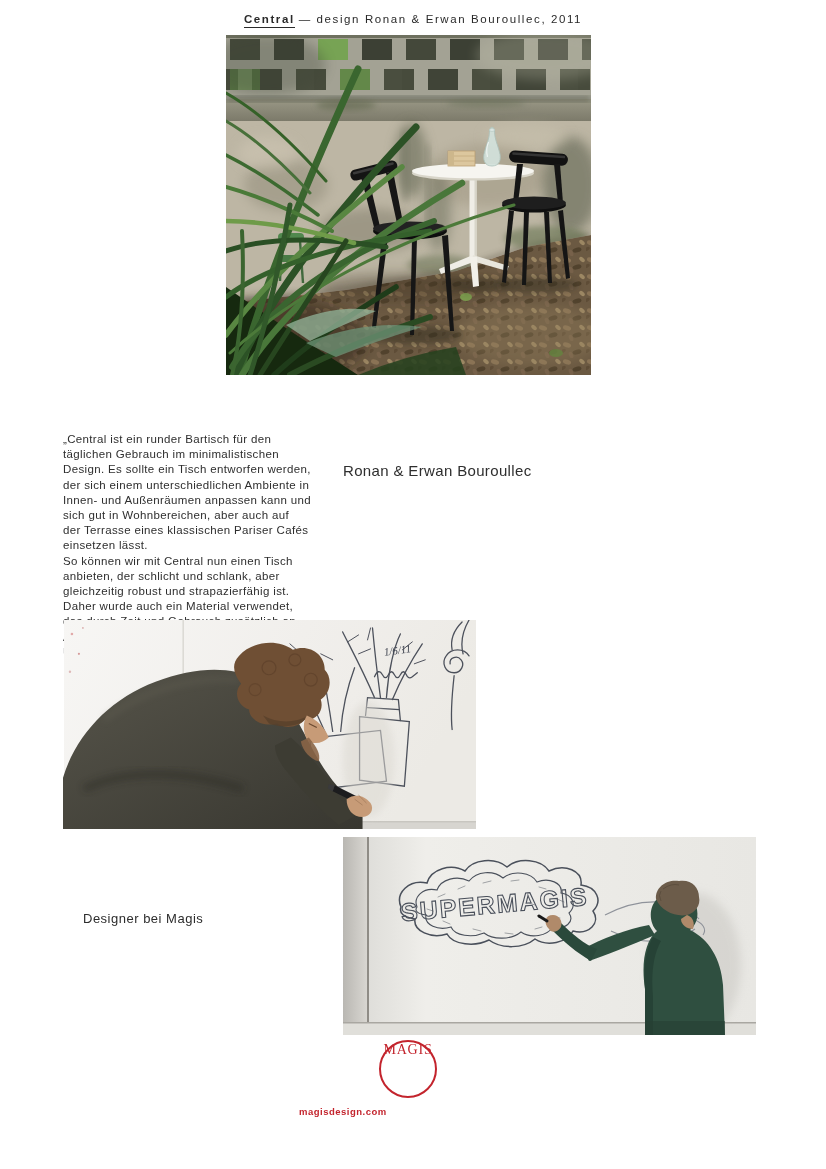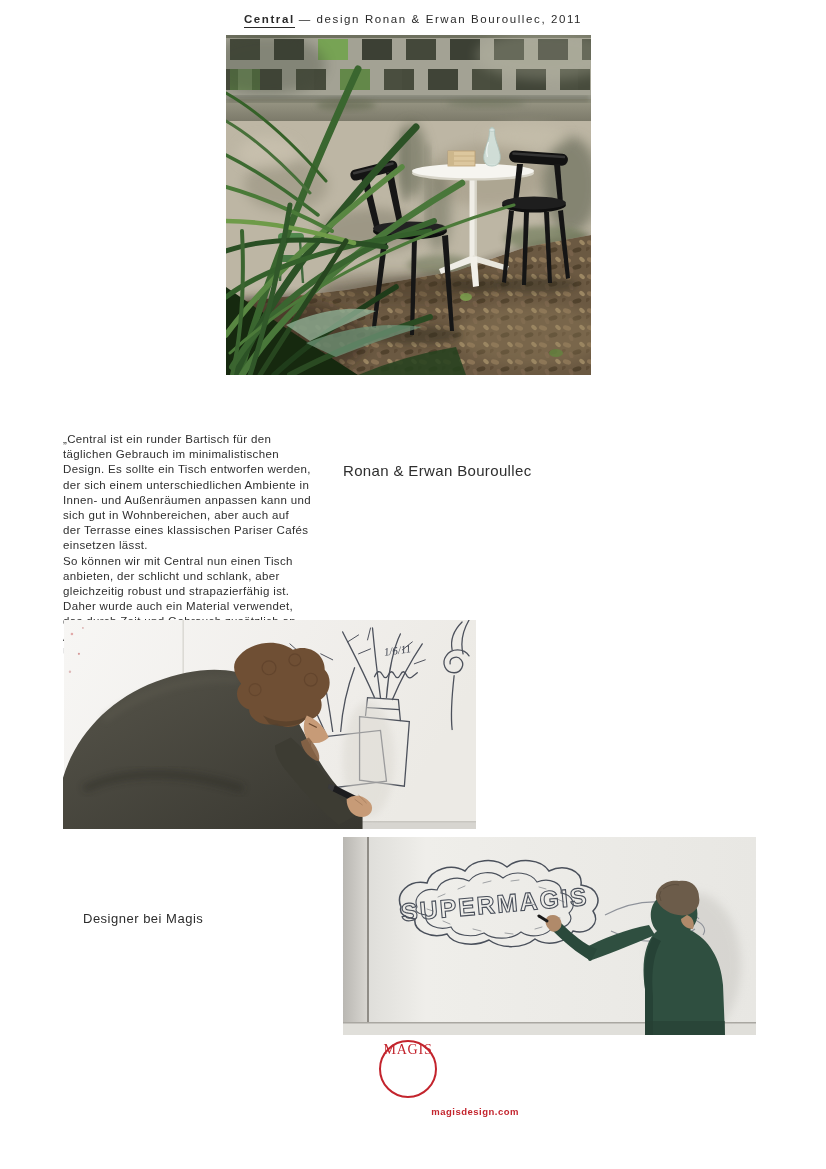--- a/index.html
+++ b/index.html
@@ -35,21 +35,21 @@
   }
   
   .logo{
     position:absolute;left:379px;top:1040px;width:58px;height:58px;border-radius:50%;
     border:2.6px solid #c3242d;box-sizing:border-box;display:flex;align-items:flex-start;justify-content:center;
   }
   .logo span{
     font-family:"Liberation Serif",serif;font-size:14px;letter-spacing:0.8px;color:#c3242d;font-weight:500;
   }
   .website{
-    position:absolute;left:299px;top:1106px;width:220px;text-align:right;
+    position:absolute;left:299px;top:1106px;width:220px;text-align:left;
     font-size:9.5px;font-weight:700;letter-spacing:0.5px;color:#c3242d;
   }
 </style>
 </head>
 <body>
 
 <div id="page">
 
   <div class="title">
     <span class="product">Central</span><span class="suffix">— design Ronan &amp; Erwan Bouroullec, 2011</span>

